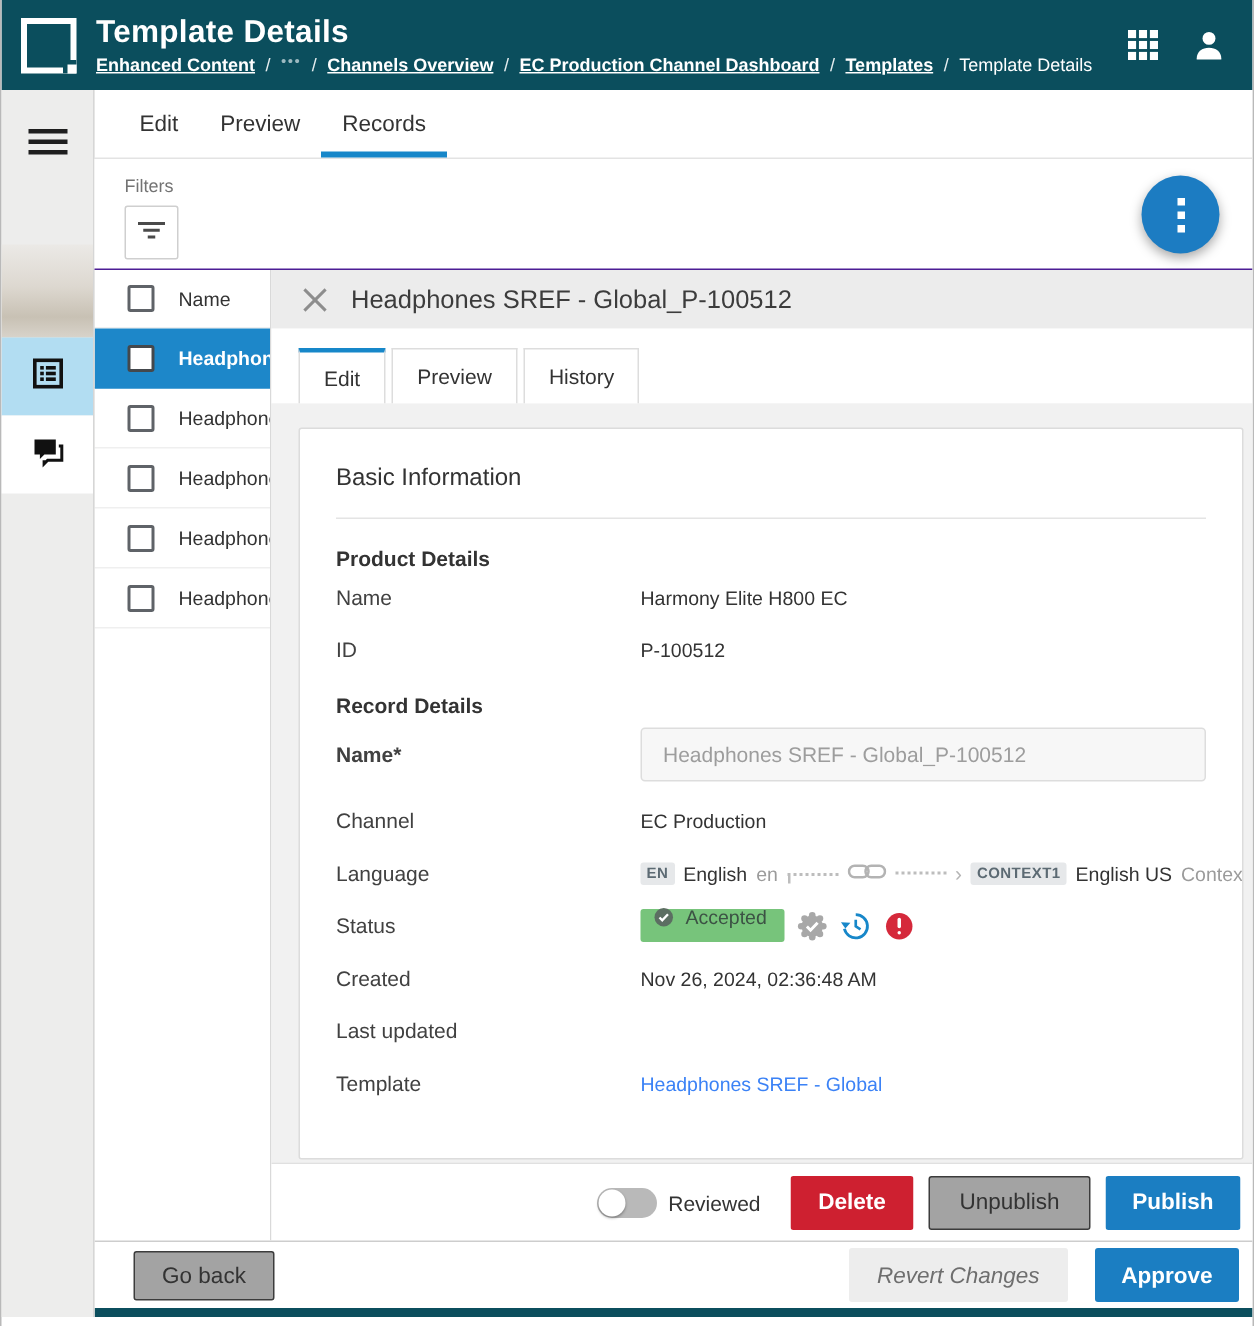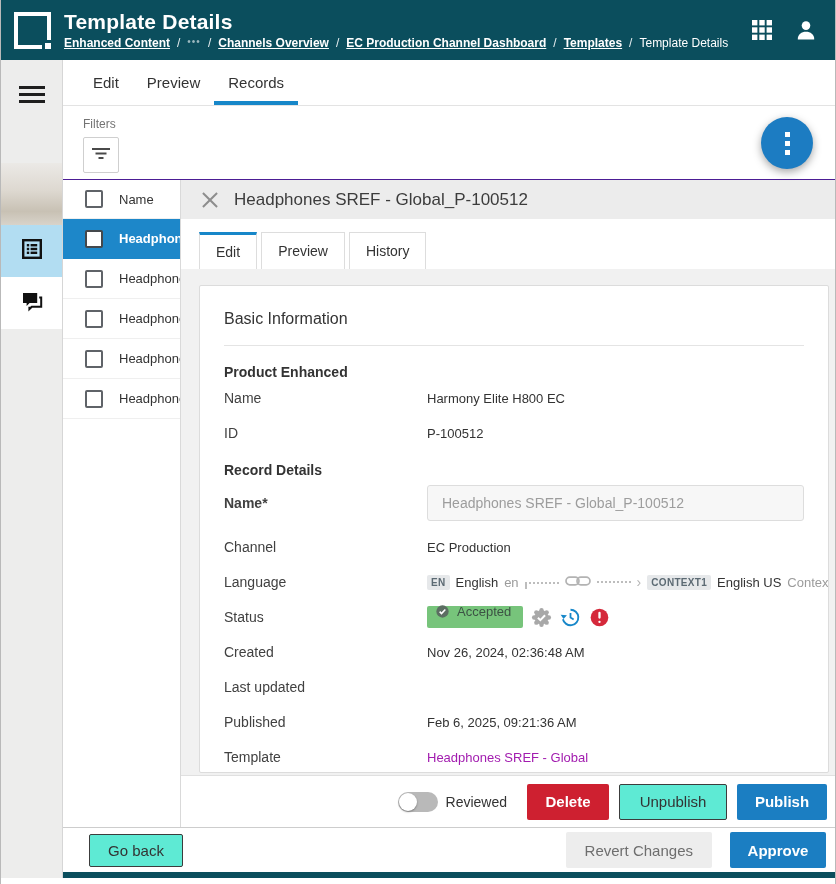--- a/index.html
+++ b/index.html
@@ -80,21 +80,21 @@
   .section-title { font-size:16px; color:#333; font-weight:normal; margin-bottom:17px; }
   .divider { border:none; border-top:1px solid #e4e4e4; margin:0 0 18px 0; }
   .group-heading { font-size:14px; font-weight:bold; color:#333; margin-bottom:7px; }
   .field { display:grid; grid-template-columns:203px 1fr; align-items:center; min-height:22px; margin-bottom:13px; }
   .field .f-label { font-size:14px; color:#414141; }
   .field .f-label.bold { font-weight:bold; }
   .field .f-value { font-size:13px; color:#333; }
   .field.tall { margin-bottom:15px; }
   .name-input { width:377px; height:36px; background:#f7f7f7; border:1px solid #ddd; border-radius:3px;
                 padding:0 14px; font-size:14px; color:#9d9d9d; font-family:inherit; }
-  .link { color:#a21caf; font-size:13px; cursor:pointer; text-decoration:none; }
+  .link { color:#3b82f6; font-size:13px; cursor:pointer; text-decoration:none; }
 
   
   .lang-row { display:flex; align-items:center; gap:6px; font-size:13px; color:#333; white-space:nowrap; }
   .mini-badge { background:#e6e8ea; color:#5c6a73; font-size:10px; font-weight:bold; padding:2px 4px; border-radius:2px; letter-spacing:.3px; }
   .muted { color:#9b9b9b; }
   .dotted { width:34px; border-top:2px dotted #bdbdbd; }
   .dotted.tick { border-left:2px solid #bdbdbd; height:7px; margin-top:7px; }
   .conn-arrow { color:#b5b5b5; font-size:14px; line-height:1; }
 
   
@@ -105,31 +105,31 @@
 
   
   .action-bar { height:52px; flex:0 0 auto; background:#fff; border-top:1px solid #e0e0e0;
                 display:flex; align-items:center; justify-content:flex-end; padding-right:8px; gap:10px; }
   .toggle-wrap { display:flex; align-items:center; gap:8px; margin-right:10px; }
   .toggle { width:40px; height:20px; border-radius:10px; background:#b9b9b9; position:relative; cursor:pointer; }
   .toggle .knob { position:absolute; left:1px; top:1px; width:18px; height:18px; border-radius:50%;
                   background:#fff; box-shadow:0 1px 2px rgba(0,0,0,.35); }
   .toggle-label { font-size:14px; color:#333; }
   .btn { height:36px; border-radius:2px; font-size:15px; font-family:inherit; display:flex; align-items:center;
-         justify-content:center; padding:0 16px; cursor:pointer; border:1px solid transparent; background:#5eead4; }
+         justify-content:center; padding:0 16px; cursor:pointer; border:1px solid transparent; background:#a3a3a3; }
   .btn.danger { background:#ce2030; color:#fff; font-weight:bold; width:82px; }
   .btn.outline { border-color:#3c3c3c; color:#333; width:108px; }
   .btn.primary { background:#1b7ec2; color:#fff; font-weight:bold; width:90px; }
 
   
   .footer-bar { height:45px; flex:0 0 auto; background:#fff; border-top:1px solid #cdcdcd;
                 display:flex; align-items:center; padding:0 9px 0 26px; gap:18px; }
   .btn.goback { border-color:#3c3c3c; color:#333; width:94px; height:33px; }
   .footer-spacer { flex:1; }
-  .btn.ghost { background:#ededed; color:#6e6e6e; padding:0 18px; }
+  .btn.ghost { background:#ededed; color:#6e6e6e; padding:0 18px;font-style:italic; }
   .btn.approve { background:#1b7ec2; color:#fff; font-weight:bold; width:96px; }
   .bottom-strip { height:6px; background:#0b4e5d; }
 </style>
 </head>
 <body>
 
 <div class="app">
 
   <div class="topbar">
     <div class="logo">
@@ -275,21 +275,21 @@
             <div class="ptab active">Edit</div>
             <div class="ptab">Preview</div>
             <div class="ptab">History</div>
           </div>
 
           <div class="panel-body">
             <div class="card">
               <div class="section-title">Basic Information</div>
               <hr class="divider">
 
-              <div class="group-heading">Product Enhanced</div>
+              <div class="group-heading">Product Details</div>
               <div class="field">
                 <div class="f-label">Name</div>
                 <div class="f-value">Harmony Elite H800 EC</div>
               </div>
               <div class="field" style="margin-bottom:18px;">
                 <div class="f-label">ID</div>
                 <div class="f-value">P-100512</div>
               </div>
 
               <div class="group-heading">Record Details</div>
@@ -366,24 +366,20 @@
                 </div>
               </div>
               <div class="field">
                 <div class="f-label">Created</div>
                 <div class="f-value">Nov 26, 2024, 02:36:48 AM</div>
               </div>
               <div class="field">
                 <div class="f-label">Last updated</div>
               </div>
               <div class="field">
-                <div class="f-label">Published</div>
-                <div class="f-value">Feb 6, 2025, 09:21:36 AM</div>
-              </div>
-              <div class="field">
                 <div class="f-label">Template</div>
                 <div class="f-value"><span class="link">Headphones SREF - Global</span></div>
               </div>
             </div>
           </div>
 
           <div class="action-bar">
             <div class="toggle-wrap">
               <div class="toggle">
                   <div class="knob"></div>

